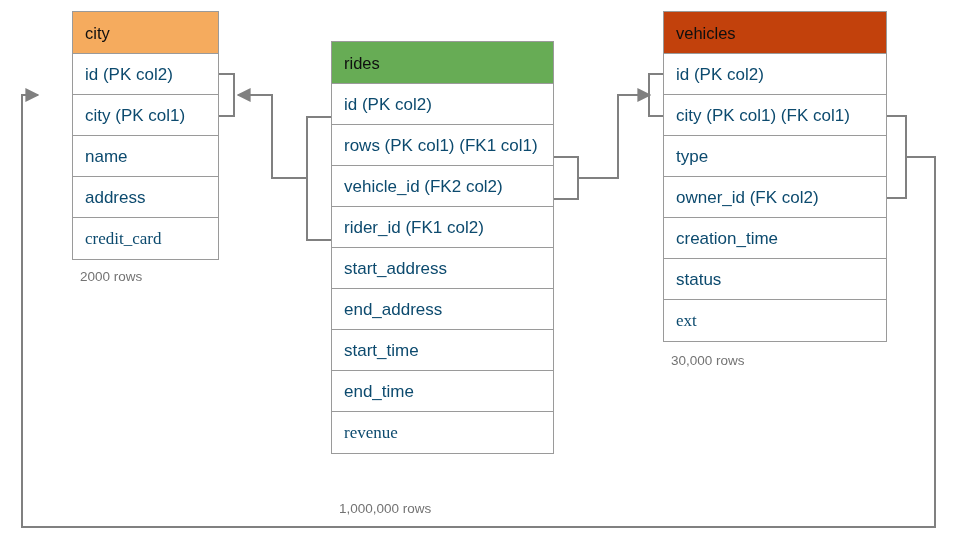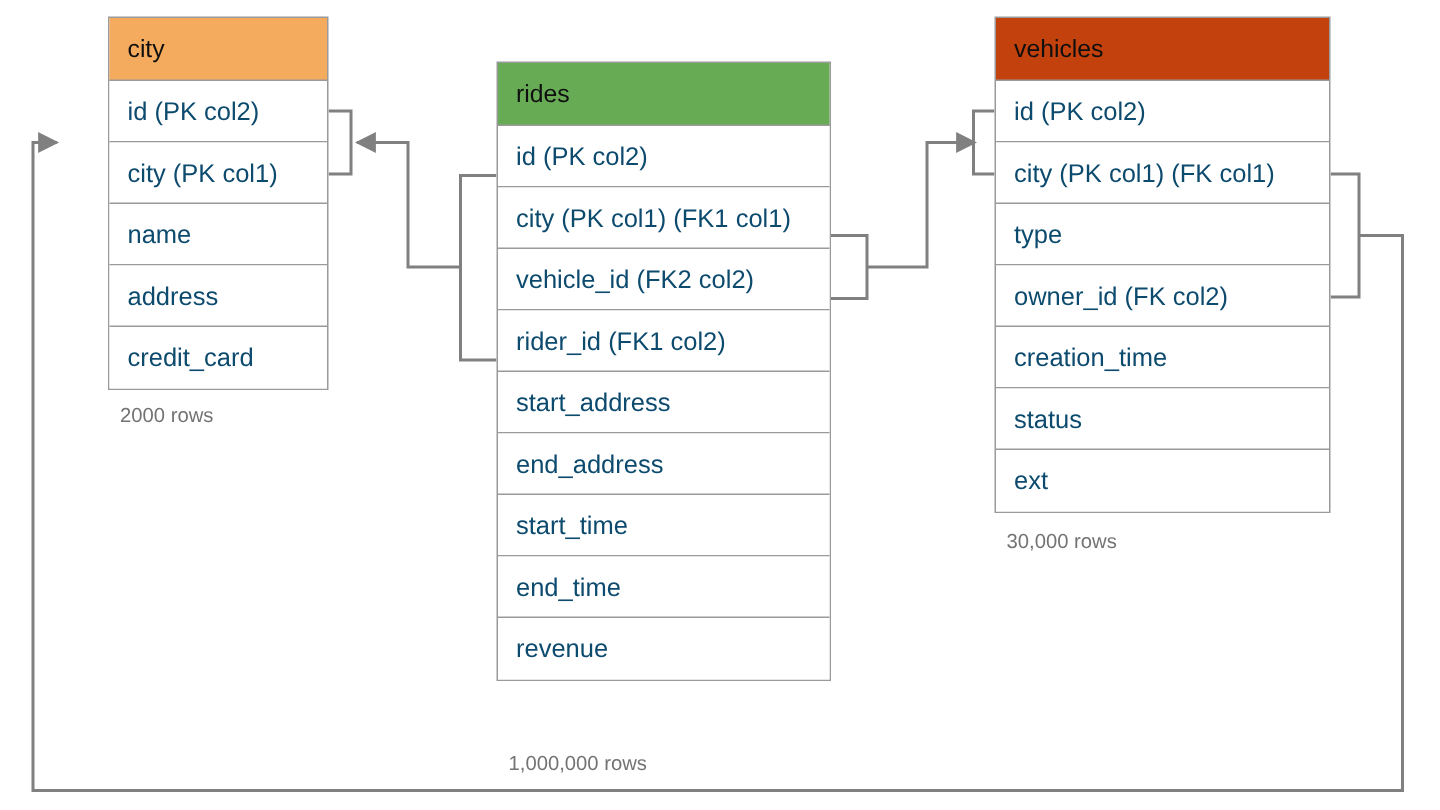--- a/index.html
+++ b/index.html
@@ -53,20 +53,21 @@
     padding: 0 0 0 12px;
     font-size: 17px;
     color: #0c4a6e;
     border-bottom: 1px solid #9a9a9a;
     background: #ffffff;
     white-space: nowrap;
     overflow: hidden;
   }
   .table-row:last-child {
     border-bottom: none;
+    font-family: Liberation Serif, serif;
   }
   .row-count {
     position: absolute;
     font-size: 13.5px;
     color: #737373;
     white-space: nowrap;
     z-index: 3;
   }
   
   #tbl-users   { left: 72px;  top: 11px;  width: 147px; }
@@ -121,21 +122,21 @@
     <div class="table-row">city (PK col1)</div>
     <div class="table-row">name</div>
     <div class="table-row">address</div>
     <div class="table-row">credit_card</div>
   </div>
   <div class="row-count" id="rows-users">2000 rows</div>
 
   <div class="table-box" id="tbl-rides">
     <div class="table-header" style="background:#67ac55">rides</div>
     <div class="table-row">id (PK col2)</div>
-    <div class="table-row">city (PK col1) (FK1 col1)</div>
+    <div class="table-row">rows (PK col1) (FK1 col1)</div>
     <div class="table-row">vehicle_id (FK2 col2)</div>
     <div class="table-row">rider_id (FK1 col2)</div>
     <div class="table-row">start_address</div>
     <div class="table-row">end_address</div>
     <div class="table-row">start_time</div>
     <div class="table-row">end_time</div>
     <div class="table-row">revenue</div>
   </div>
   <div class="row-count" id="rows-rides">1,000,000 rows</div>
 

